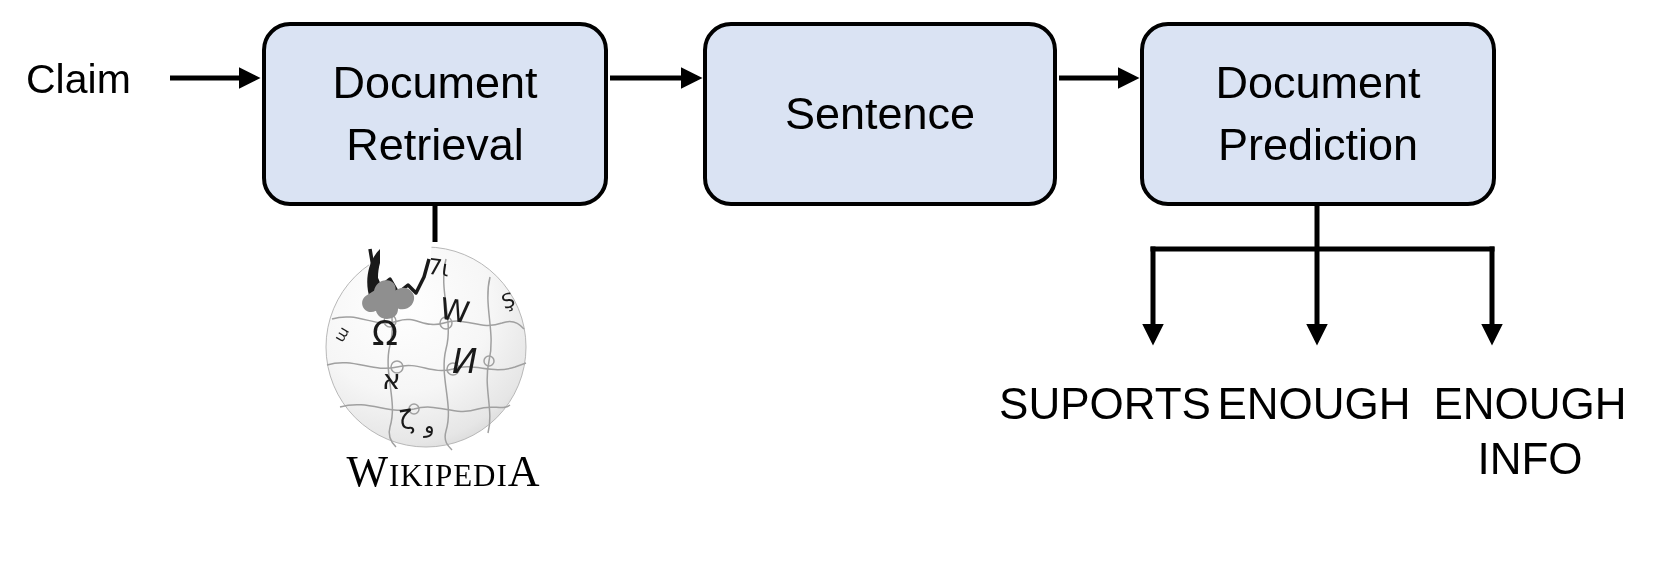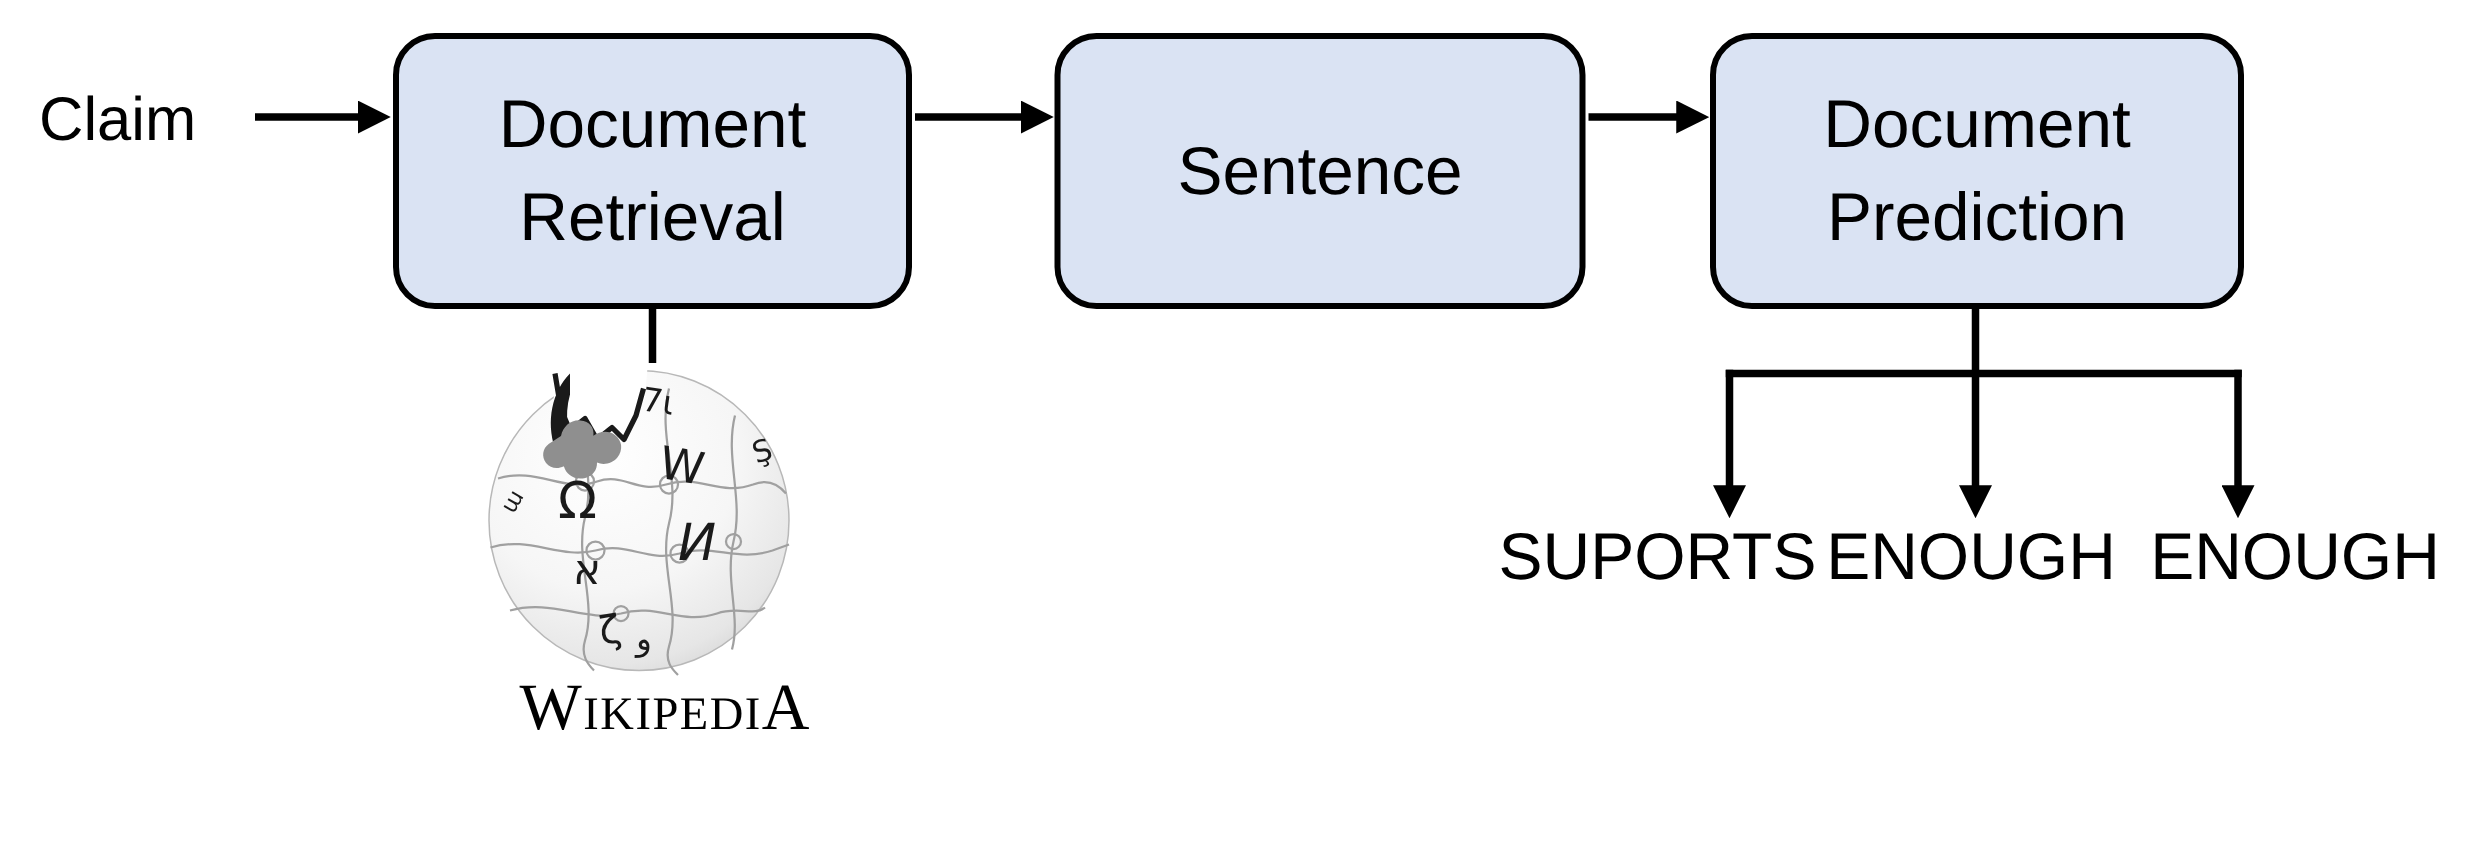--- a/index.html
+++ b/index.html
@@ -34,21 +34,21 @@
     text-align:center;
   }
   .box-dr{left:262px;width:346px;}
   .box-ss{left:703px;width:354px;}
   .box-vp{left:1140px;width:356px;}
   .claim-label{
     position:absolute;left:26px;top:56px;
     font-size:41px;line-height:46px;
   }
   .verdict-label{
-    position:absolute;top:344px;width:250px;
+    position:absolute;top:376px;width:250px;
     font-size:44px;line-height:55px;
     text-align:center;white-space:nowrap;
   }
   .label-supports{left:980px;}
   .label-refutes{left:1189px;}
   .label-nei{left:1405px;white-space:normal;}
   .globe{position:absolute;left:320px;top:243px;}
   .wiki-wordmark{
     position:absolute;left:316px;top:449px;width:255px;
     font-family:Liberation Serif, serif;
@@ -137,15 +137,16 @@
       <text x="14" y="98" font-size="15" transform="rotate(-60 20 92)">ɯ</text>
     </g>
   </svg>
 
   <div class="wiki-wordmark">WikipediA</div>
 
   <div class="verdict-label label-supports">SUPORTS</div>
   <div class="verdict-label label-refutes">ENOUGH</div>
   <div class="verdict-label label-nei">
     <div>ENOUGH</div>
+    <div>INFO</div>
   </div>
 
 </div>
 
 </body></html>

